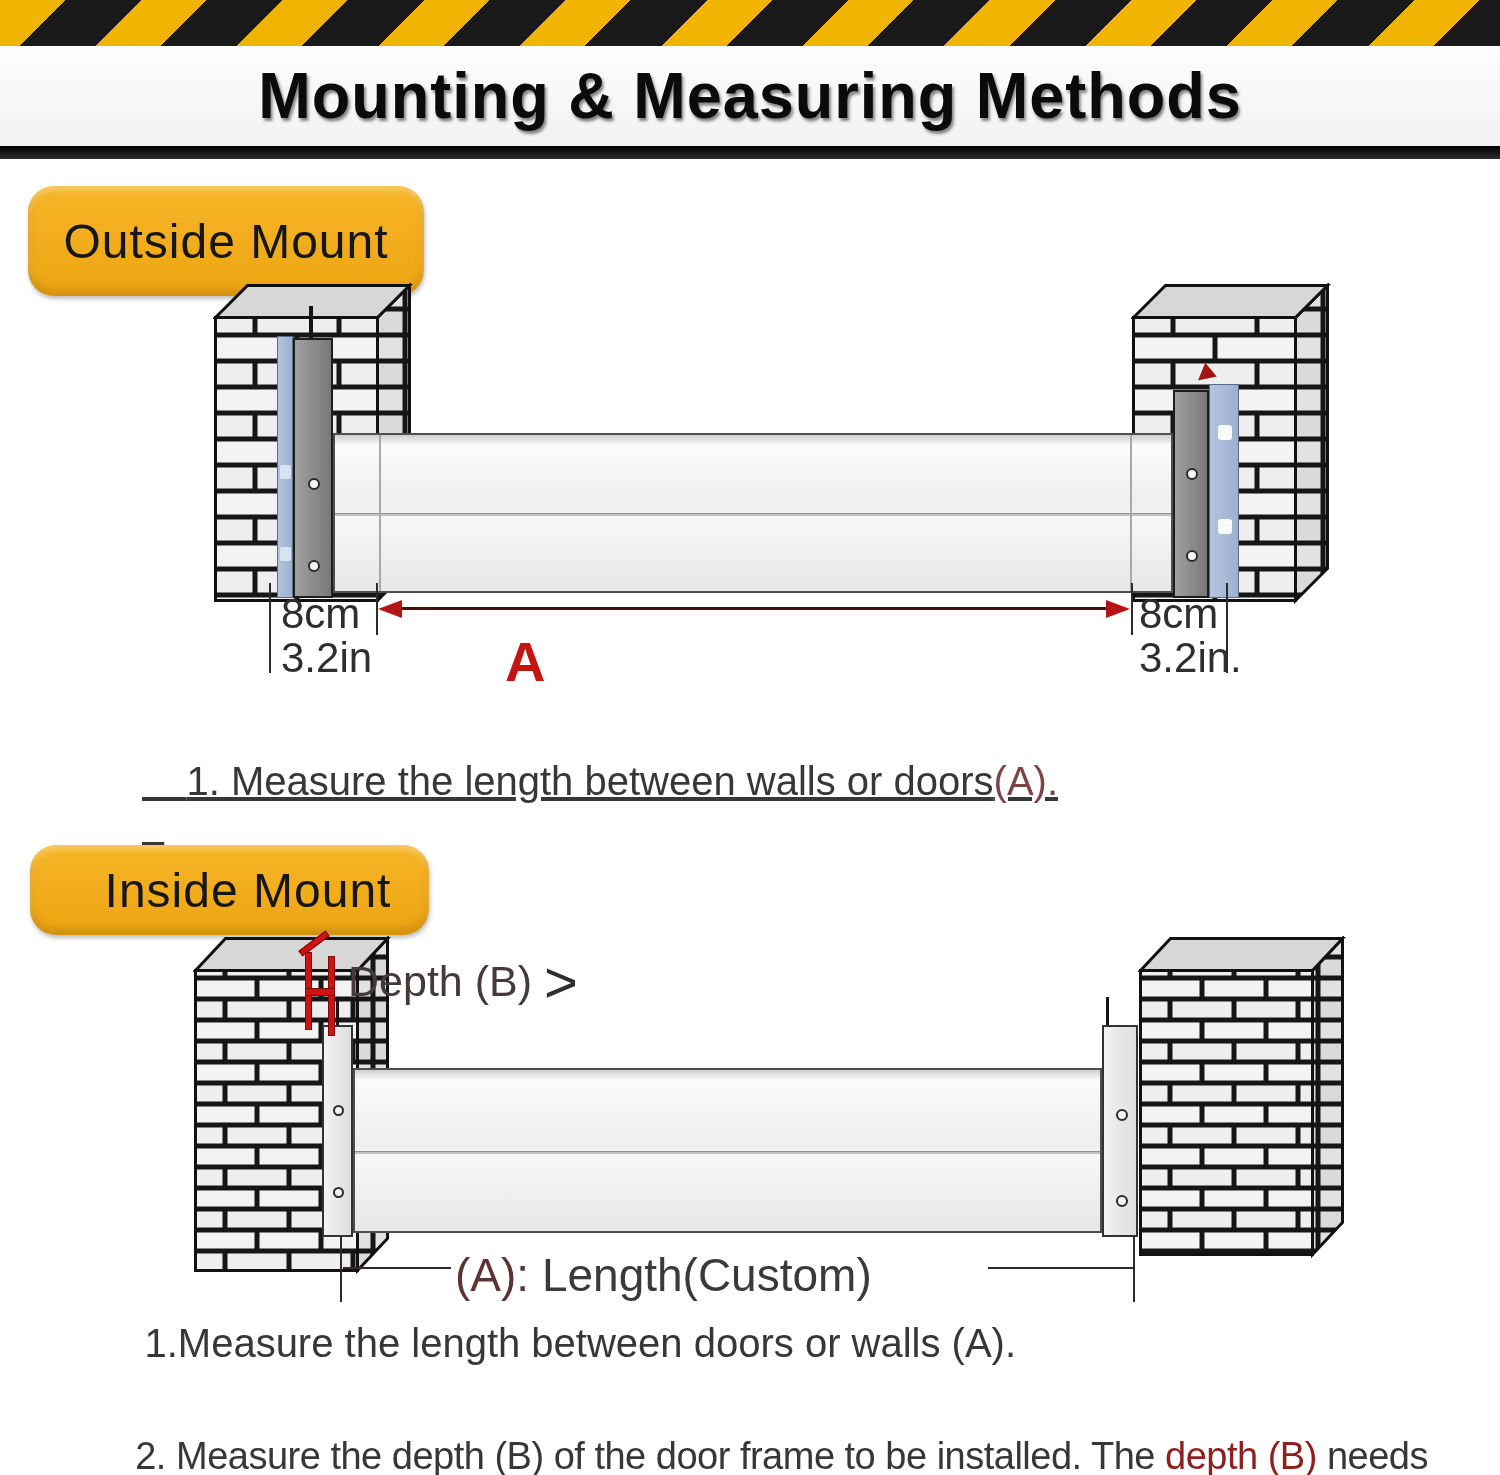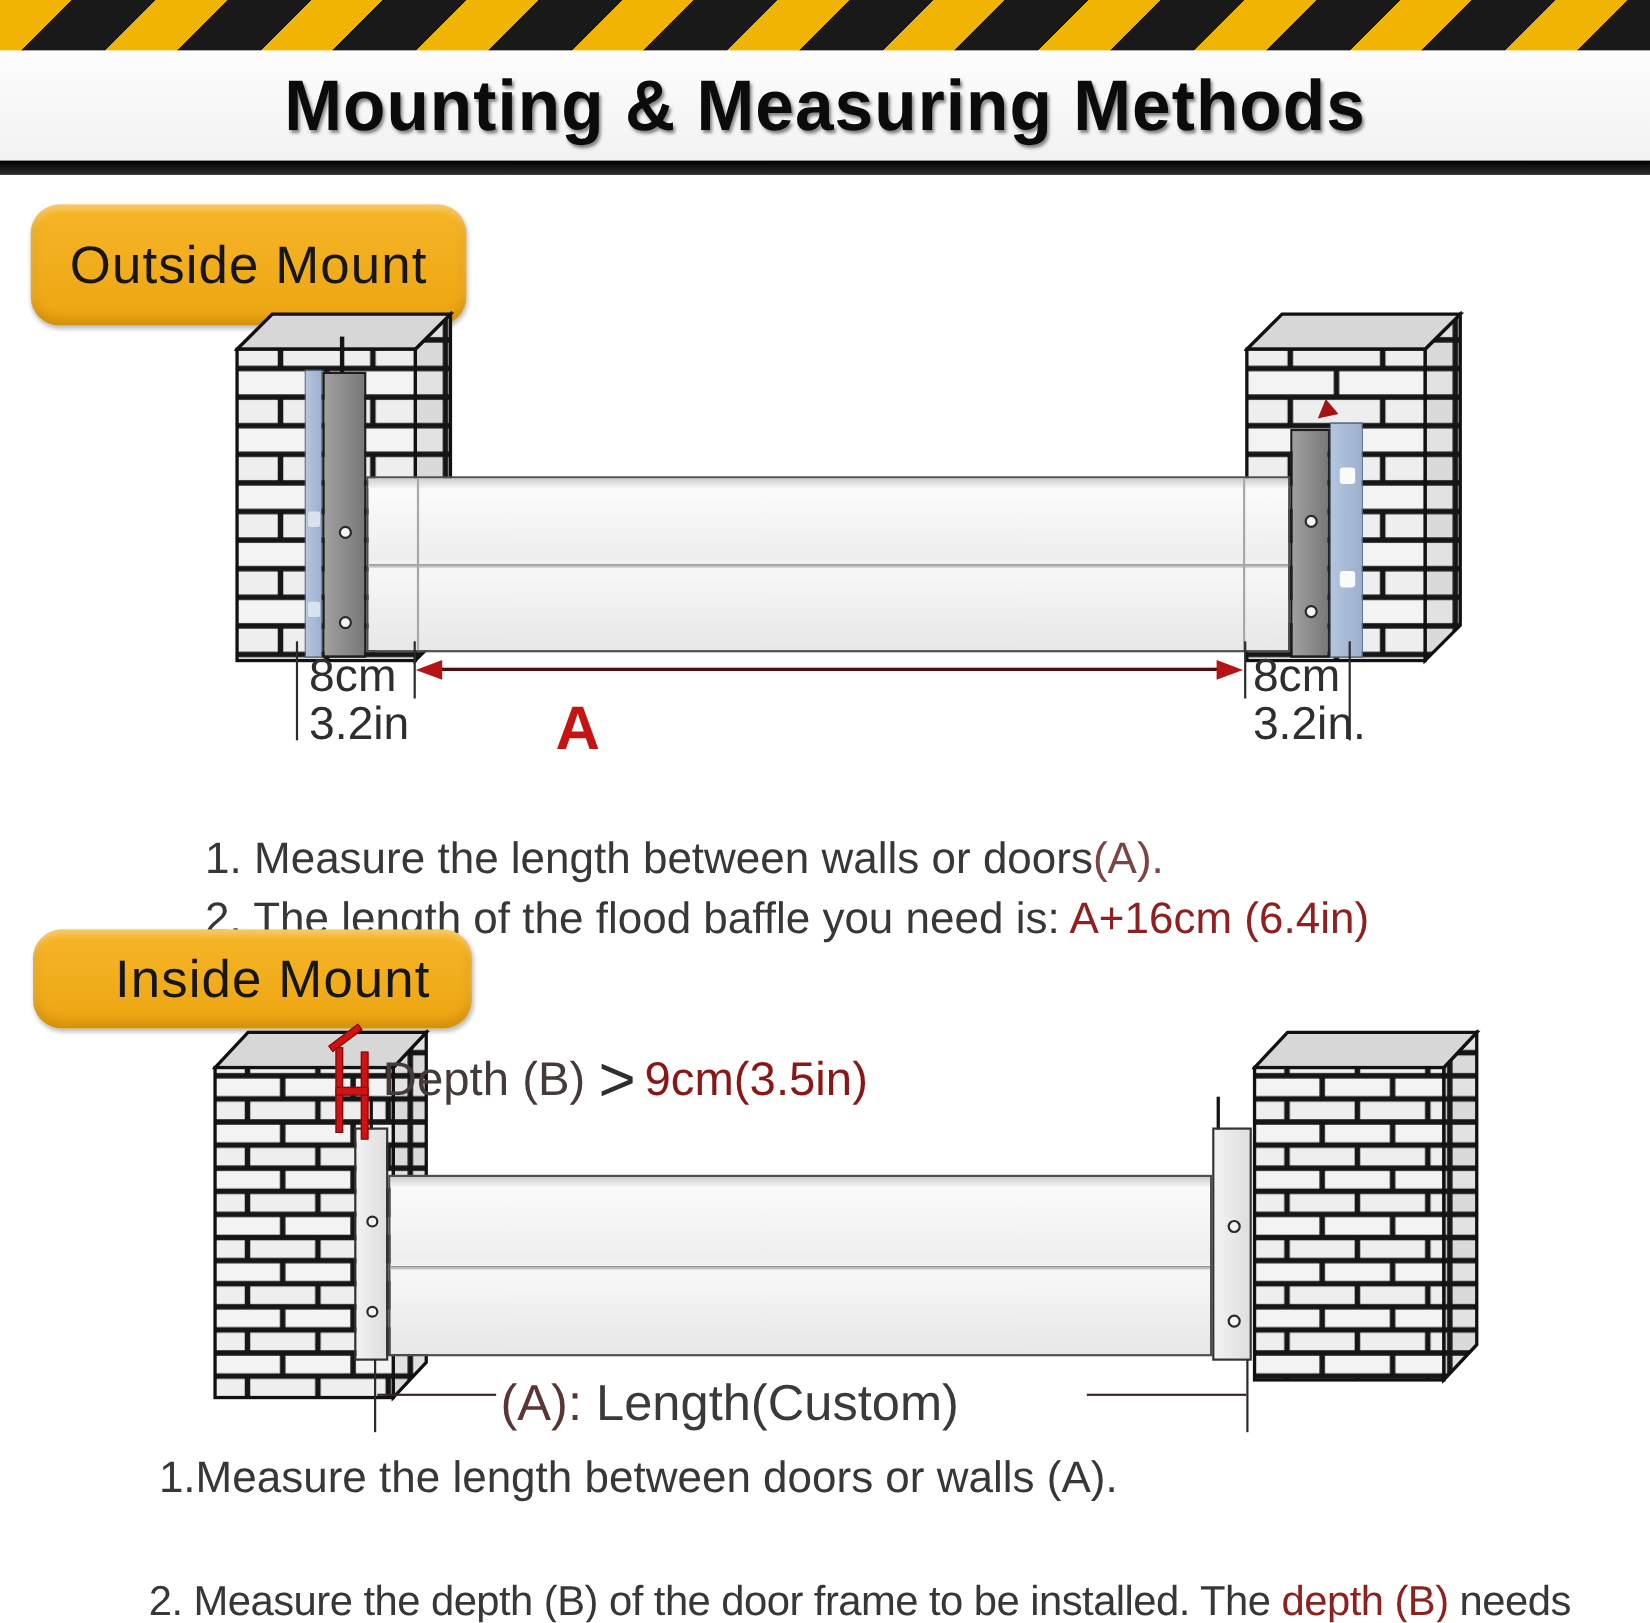--- a/index.html
+++ b/index.html
@@ -166,25 +166,22 @@
   <div class="abs dimline" style="left:1226px;top:583px;width:2px;height:90px;"></div>
   <div class="abs dimtext" style="left:1139px;top:592px;">
     <div>8cm</div>
     <div>3.2in.</div>
   </div>
 
   <div class="abs spanlabel" style="left:505px;top:640px;">
     <span class="a-big">A</span>
   </div>
 
-  <div class="abs steps" style="left:142px;top:714px;">
+  <div class="abs steps" style="left:142px;top:714px;text-decoration:underline;">
     <span>1. Measure the length between walls or doors</span><span class="apar">(A).</span>
-  </div>
-  <div class="abs steps" style="left:142px;top:768px;">
-    <span>2. The length of the flood baffle you need is: </span><span class="red">A+16cm (6.4in)</span>
   </div>
 
   <div class="abs badge" style="left:30px;top:845px;width:362px;height:90px;padding-left:37px;">
     <span>Inside Mount</span>
   </div>
 
   <div class="abs pillar" style="left:193px;top:936px;">
   <svg width="198" height="338" xmlns="http://www.w3.org/2000/svg">
     <defs>
       <pattern id="bf3" width="64" height="42" patternUnits="userSpaceOnUse">
@@ -242,21 +239,20 @@
   <div class="abs" style="left:305px;top:944px;width:40px;height:96px;">
     <div class="redbar" style="left:-8px;top:-4px;width:34px;height:7px;transform:rotate(-37deg);"></div>
     <div class="redbar" style="left:0px;top:8px;width:7px;height:78px;"></div>
     <div class="redbar" style="left:23px;top:12px;width:7px;height:80px;"></div>
     <div class="redbar" style="left:0px;top:44px;width:30px;height:8px;"></div>
   </div>
 
   <div class="abs depthlabel" style="left:348px;top:948px;">
     <span class="depth-pre">Depth (B)</span>
     <span class="depth-gt">&gt;</span>
-    <span class="depth-red">9cm(3.5in)</span>
   </div>
 
   <div class="abs dimline" style="left:340px;top:1236px;width:2px;height:66px;"></div>
   <div class="abs" style="left:343px;top:1267px;width:108px;height:2px;background:#3a2525;"></div>
   <div class="abs spanlabel" style="left:455px;top:1248px;font-size:46px;color:#3a3a3a;">
     <span style="color:#5c3434;">(A):</span><span> Length(Custom)</span>
   </div>
   <div class="abs" style="left:988px;top:1267px;width:145px;height:2px;background:#3a2525;"></div>
   <div class="abs dimline" style="left:1133px;top:1236px;width:2px;height:66px;"></div>
 

